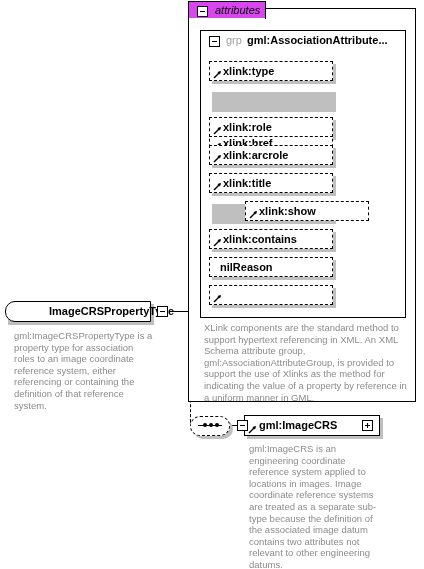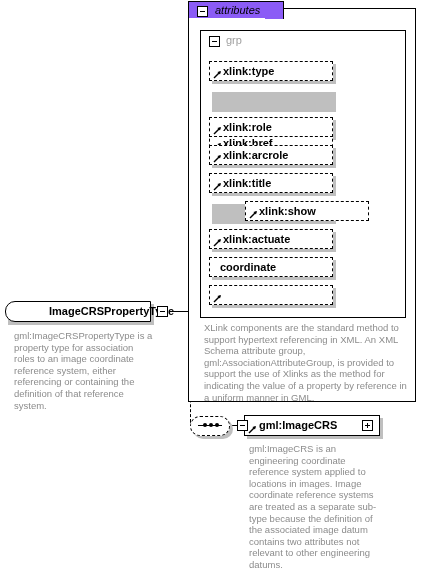--- a/index.html
+++ b/index.html
@@ -66,25 +66,25 @@
     width: 228px;
     height: 394px;
     border: 1px solid #000;
     background: #fff;
     z-index: 4;
   }
   
   #attributes-tab {
     left: 188px;
     top: 1px;
-    width: 96px;
+    width: 78px;
     height: 18px;
     border: 1px solid #000;
     border-bottom: none;
-    background: #8b5cf6;
+    background: #d946ef;
     z-index: 6;
   }
   #attributes-tab-cover {
     left: 189px;
     top: 18px;
     width: 76px;
     height: 3px;
     background: #fff;
     z-index: 7;
   }
@@ -315,20 +315,21 @@
 <div class="abs" id="attributes-tab">
   <div class="toggle"></div>
   <span id="attributes-tab-label">attributes</span>
 </div>
 <div class="abs" id="attributes-tab-cover"></div>
 
 <div class="abs" id="group-box">
   <div id="group-header">
     <div class="toggle"></div>
     <span id="group-kind">grp</span>
+    <span id="group-name">gml:AssociationAttribute...</span>
   </div>
 </div>
 
 <div id="attr-rows">
     <div class="attr-shadow" style="left: 212px; top: 64px;"></div>
     <div class="attr-box" style="left: 209px; top: 61px;">
       <svg class="refarrow" viewBox="0 0 9 9" width="9" height="9">
         <path d="M1,8 L7,2" stroke="#000" stroke-width="1.4" fill="none"></path>
         <path d="M8,1 L4.4,2 L7,4.6 Z" fill="#000"></path>
       </svg>
@@ -373,25 +374,25 @@
         <path d="M8,1 L4.4,2 L7,4.6 Z" fill="#000"></path>
       </svg>
       <span class="attr-label">xlink:show</span>
     </div>
     <div class="attr-shadow" style="left: 212px; top: 232px;"></div>
     <div class="attr-box" style="left: 209px; top: 229px;">
       <svg class="refarrow" viewBox="0 0 9 9" width="9" height="9">
         <path d="M1,8 L7,2" stroke="#000" stroke-width="1.4" fill="none"></path>
         <path d="M8,1 L4.4,2 L7,4.6 Z" fill="#000"></path>
       </svg>
-      <span class="attr-label">xlink:actuate</span>
+      <span class="attr-label">xlink:contains</span>
     </div>
     <div class="attr-shadow" style="left: 212px; top: 260px;"></div>
     <div class="attr-box" style="left: 209px; top: 257px;">
-      <span class="attr-label noarrow">coordinate</span>
+      <span class="attr-label noarrow">nilReason</span>
     </div>
     <div class="attr-shadow" style="left: 212px; top: 288px;"></div>
     <div class="attr-box" style="left: 209px; top: 285px;">
       <svg class="refarrow" viewBox="0 0 9 9" width="9" height="9">
         <path d="M1,8 L7,2" stroke="#000" stroke-width="1.4" fill="none"></path>
         <path d="M8,1 L4.4,2 L7,4.6 Z" fill="#000"></path>
       </svg>
     </div>
   </div>
 

